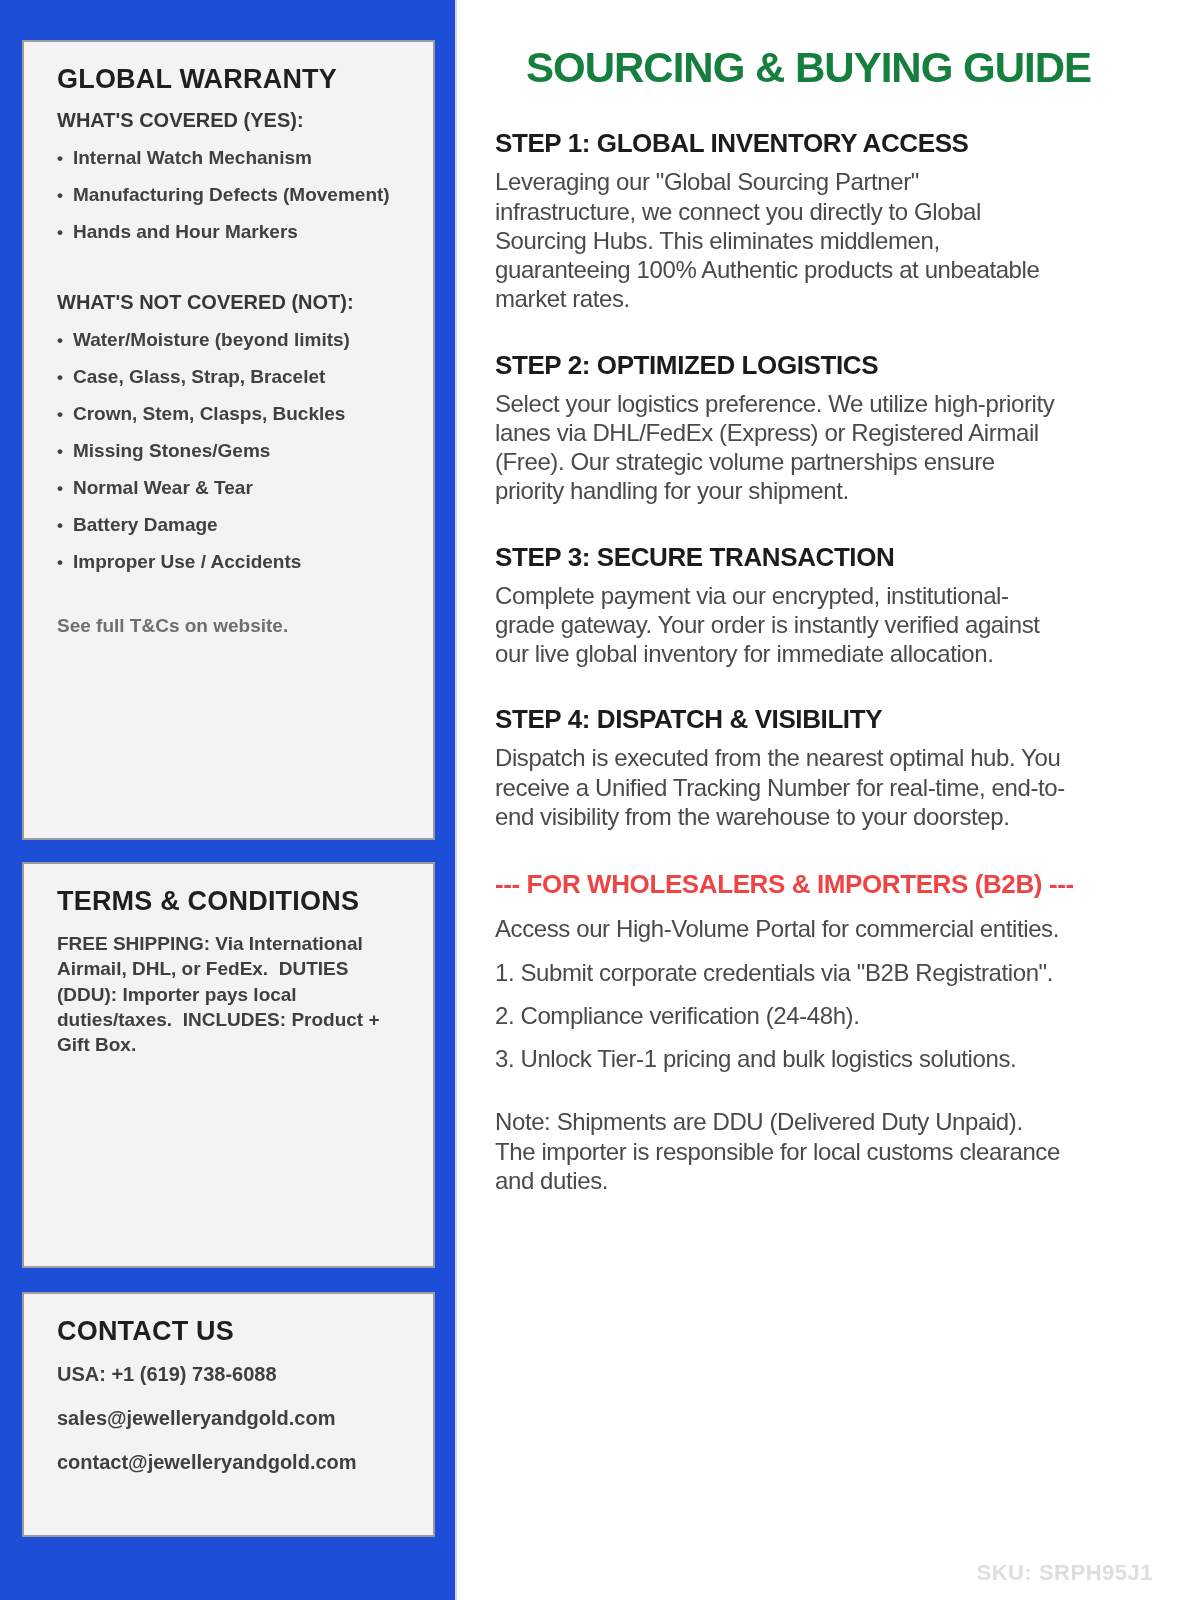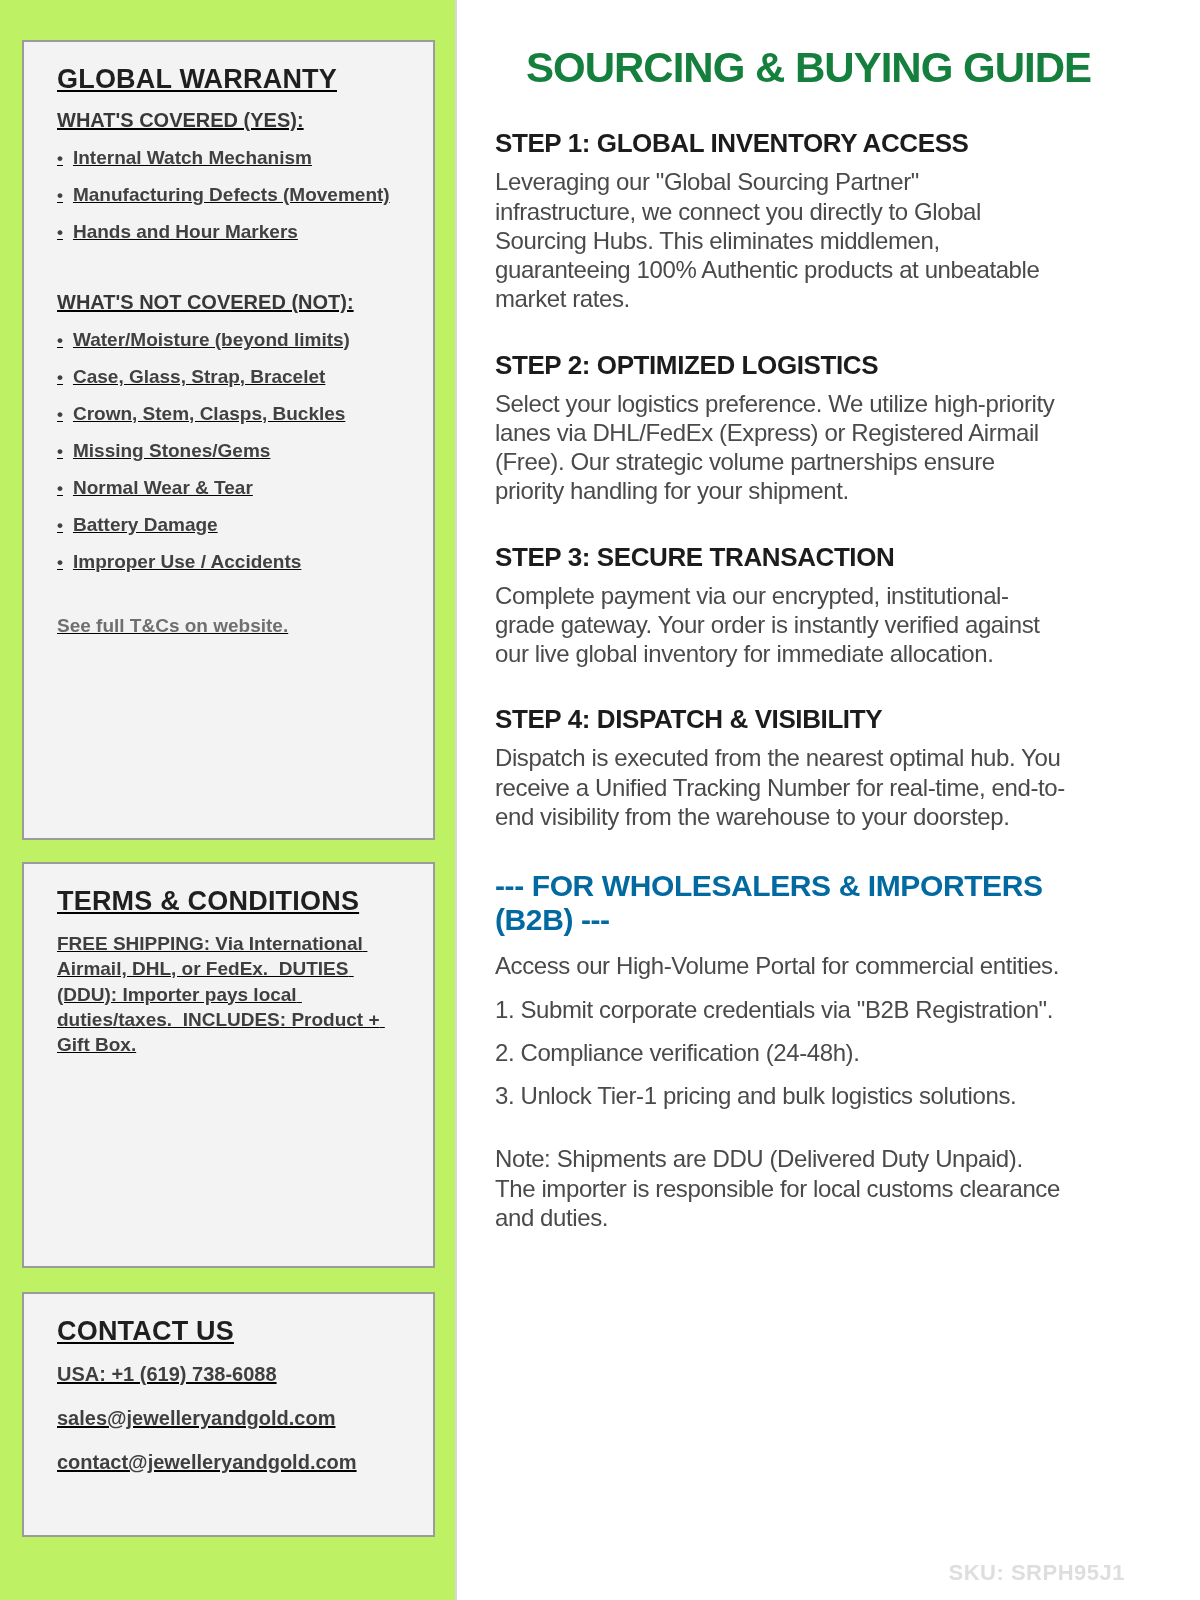--- a/index.html
+++ b/index.html
@@ -10,24 +10,23 @@
     position:relative;
     overflow:hidden;
     display:flex;
   }
 
   
   .sidebar {
     width:457px;
     min-width:457px;
     height:1600px;
-    background:#bef264;
+    background:#1d4ed8;
     border-right:2px solid #d7d7d7;
     padding:40px 20px 0 22px;
-    text-decoration:underline;
   }
   .panel {
     border:2px solid #9b9b9b;
     background:#f3f3f3;
     padding:22px 30px 0 33px;
   }
   .panel-warranty { height:800px; }
   .panel-terms   { height:406px; margin-top:22px; }
   .panel-contact { height:245px; margin-top:24px; }
 
@@ -105,39 +104,39 @@
     margin-top:8px;
     font-size:24px;
     font-weight:500;
     letter-spacing:-0.4px;
     color:#4a4a4a;
     line-height:1.22;
     max-width:570px;
   }
   .b2b-heading {
     margin-top:38px;
-    font-size:30px;
-    font-weight:700;
-    letter-spacing:-0.4px;
-    color:#0369a1;
+    font-size:26px;
+    font-weight:700;
+    letter-spacing:-0.4px;
+    color:#ef4444;
   }
   .b2b-para {
     margin-top:14px;
     font-size:24px;
     font-weight:400;
     letter-spacing:-0.4px;
     color:#4a4a4a;
     line-height:1.22;
     max-width:570px;
   }
   .b2b-note { margin-top:34px; }
 
   .sku {
     position:absolute;
-    right:75px;
+    right:47px;
     bottom:14px;
     font-size:22px;
     font-weight:700;
     letter-spacing:0.5px;
     color:#dedede;
   }
 </style>
 </head>
 <body>
 

